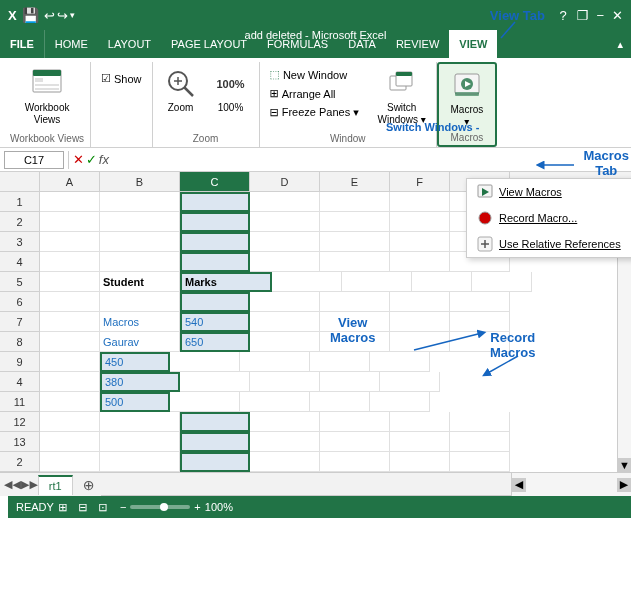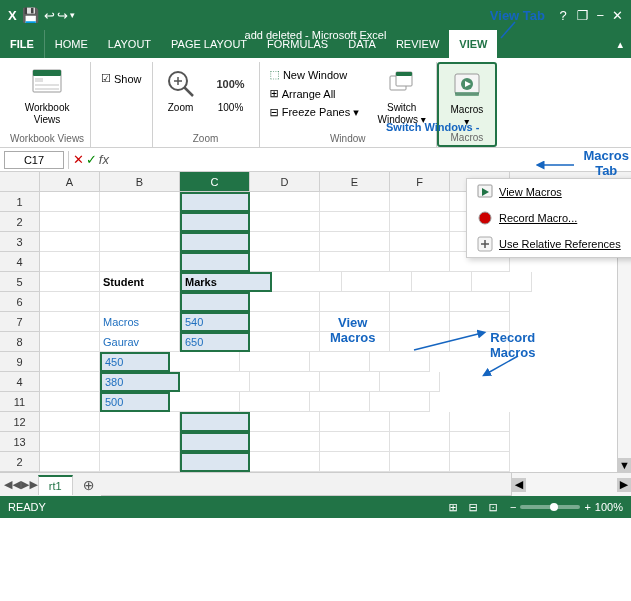--- a/index.html
+++ b/index.html
@@ -45,21 +45,21 @@
     .row-header { width: 40px; height: 20px; display: flex; align-items: center; justify-content: center; background: #f2f2f2; border-right: 1px solid #d0d0d0; border-bottom: 1px solid #d0d0d0; font-size: 11px; color: #333; min-height: 20px; }
     .grid-row { display: flex; text-align: center; }
     .cell { height: 20px; min-height: 20px; border-right: 1px solid #e0e0e0; border-bottom: 1px solid #e0e0e0; font-size: 11px; padding: 0 3px; display: flex; align-items: center; overflow: hidden; }
     .cell.selected { background: #dce6f1; border: 2px solid #217346; }
     .cell.blue-text { color: #1f6fbf; }
     .sheet-tab { padding: 3px 10px; font-size: 11px; border: 1px solid #d0d0d0; border-bottom: none; background: #e0e0e0; cursor: pointer; }
     .sheet-tab.active { background: #fff; border-top: 2px solid #217346; color: #217346; }
     .sheet-tab-add { width: 24px; height: 20px; display: flex; align-items: center; justify-content: center; cursor: pointer; font-size: 14px; color: #555; margin-left: 4px; }
 
     
-    .status-bar { height: 22px; background: #217346; display: flex; align-items: center; justify-content: space-between; padding: 0 8px; color: white; font-size: 11px; }
+    .status-bar { height: 22px; background: #217346; display: flex; align-items: center; padding: 0 8px; color: white; font-size: 11px; margin-left: 8px; }
     .status-right { display: flex; align-items: center; gap: 8px; }
     .view-btns { display: flex; gap: 2px; }
     .view-btn { width: 18px; height: 18px; display: flex; align-items: center; justify-content: center; cursor: pointer; }
     .zoom-bar { display: flex; align-items: center; gap: 4px; }
     .zoom-slider { width: 60px; height: 4px; background: rgba(255,255,255,0.4); border-radius: 2px; position: relative; cursor: pointer; }
     .zoom-thumb { width: 8px; height: 8px; background: white; border-radius: 50%; position: absolute; top: -2px; left: 50%; }
 
     
     .dropdown-menu { position: absolute; top: 178px; left: 466px; background: white; border: 1px solid #ccc; box-shadow: 2px 2px 6px rgba(0,0,0,0.2); z-index: 100; min-width: 180px; }
     .dropdown-item { display: flex; align-items: center; gap: 6px; padding: 5px 10px; font-size: 11px; cursor: pointer; }

